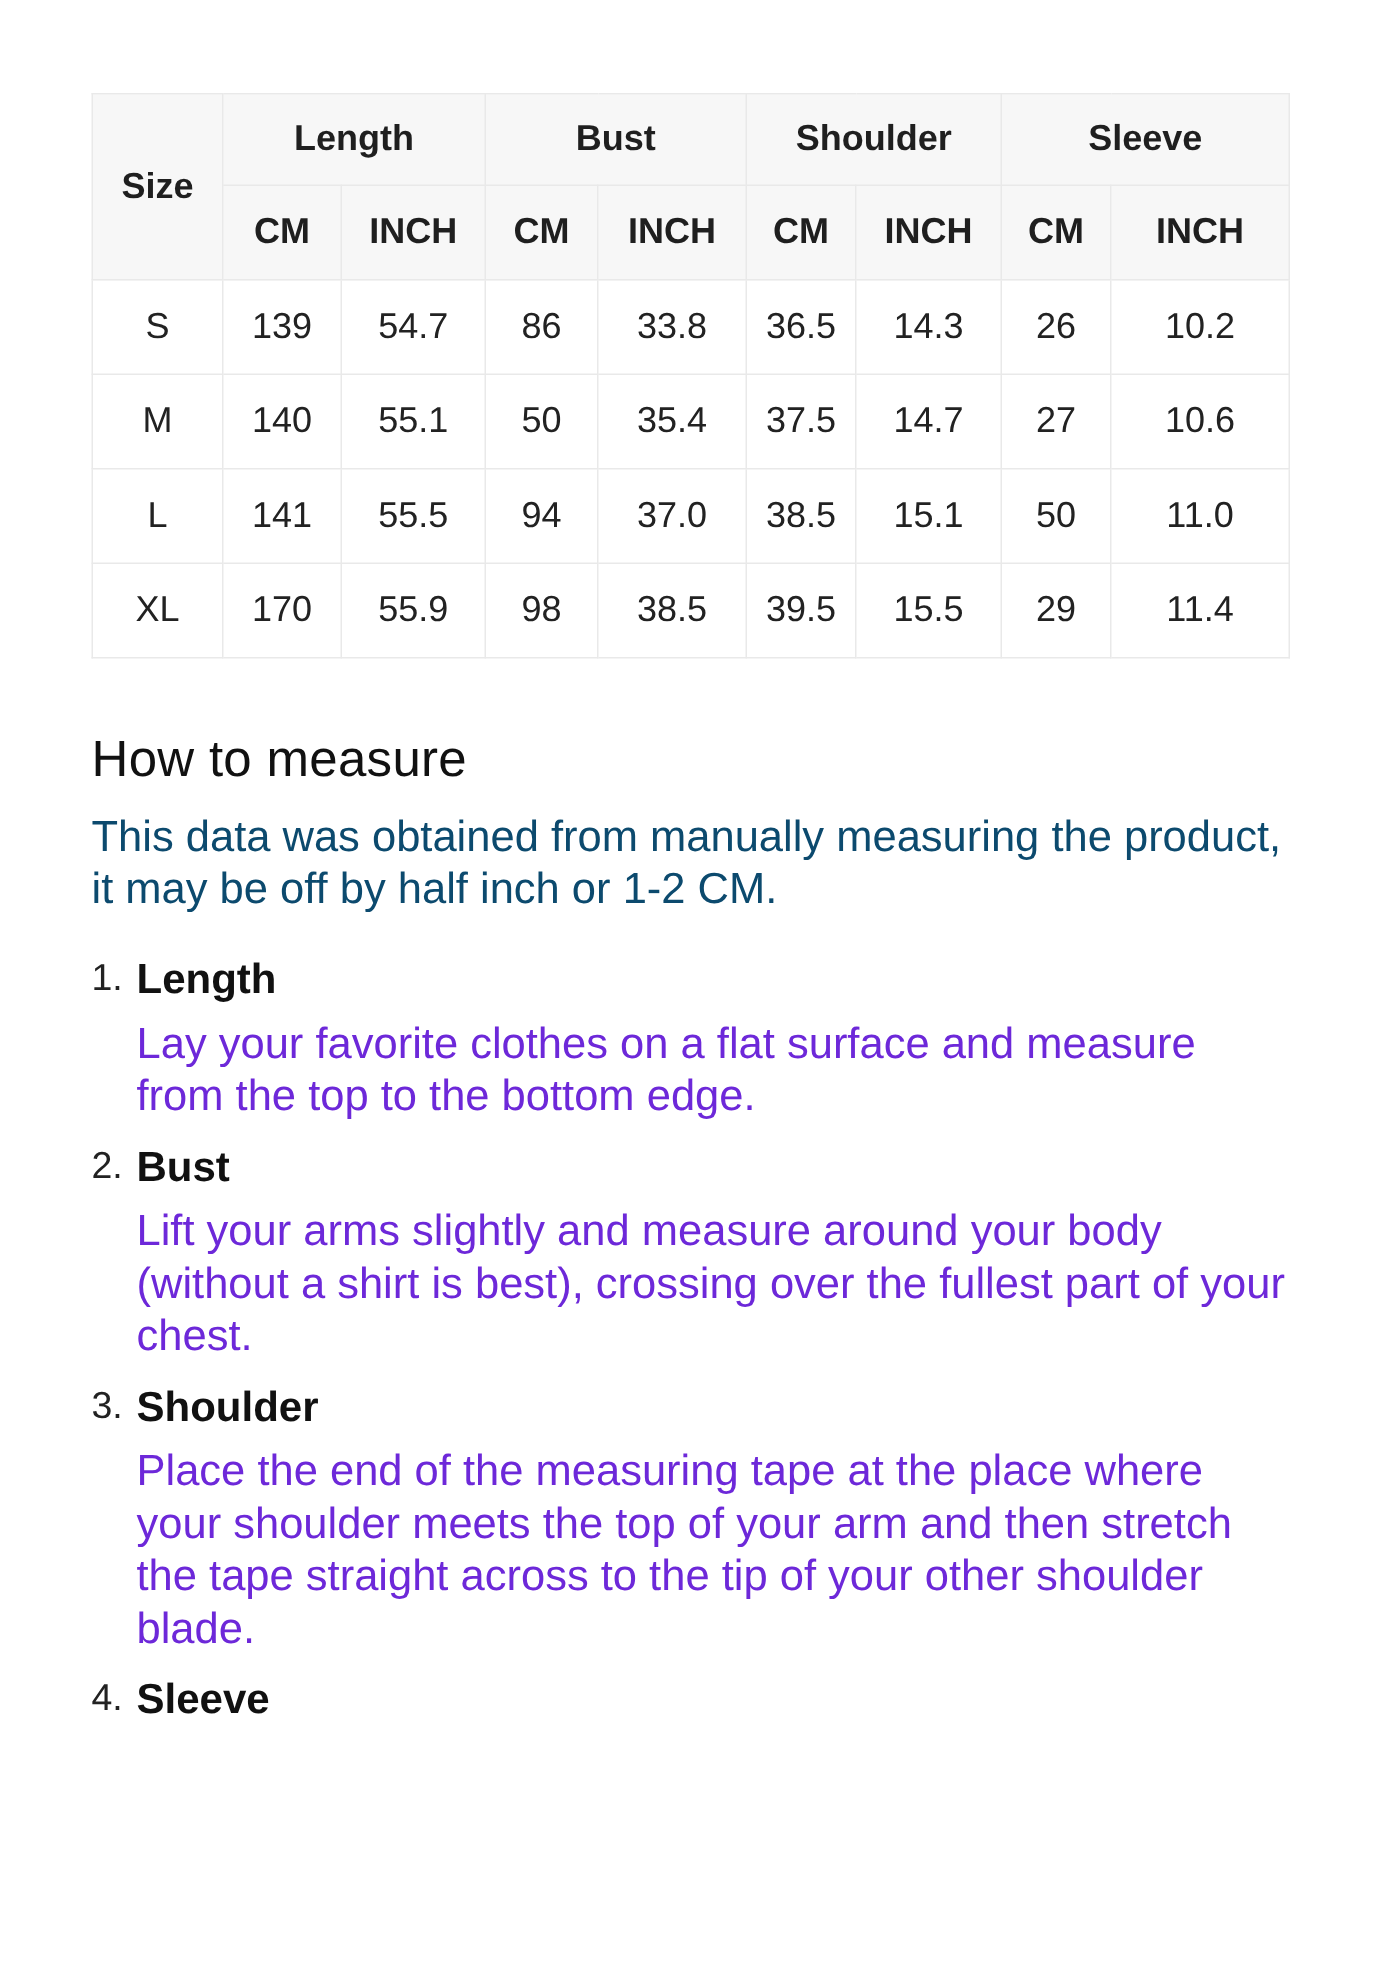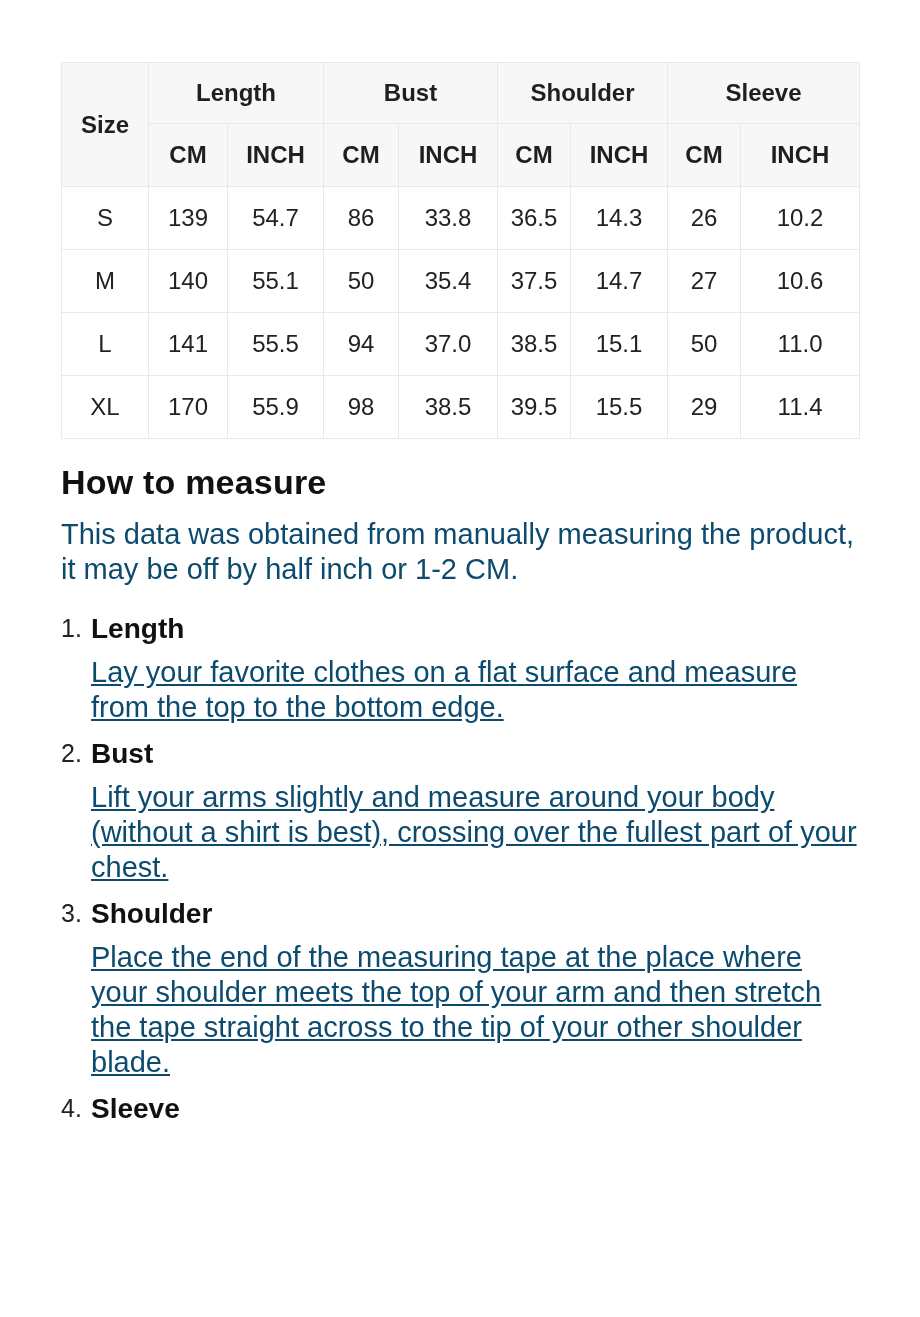--- a/index.html
+++ b/index.html
@@ -38,23 +38,23 @@
     background: #f7f7f7;
     font-weight: 700;
     color: #1f1f1f;
   }
   tr.group-row th { height: 61px; }
   tr.unit-row th { height: 63px; margin-left: 44px; }
   tbody tr td { height: 63px; }
 
   
   h2.htm-title {
-    margin-top: 24px;
+    margin-top: 48px;
     font-size: 34px;
-    font-weight: 700;
+    font-weight: 400;
     color: #111111;
     letter-spacing: 0.2px;
   }
   p.htm-intro {
     margin-top: 15px;
     width: 798px;
     font-size: 29px;
     line-height: 35px;
     color: #0c4a6e;
   }
@@ -77,22 +77,21 @@
   .step-label {
     font-size: 28px;
     font-weight: 700;
     line-height: 35px;
     color: #111111;
   }
   .step-desc {
     margin-top: 9px;
     font-size: 29px;
     line-height: 35px;
-    color: #0c4a6e;
-    text-decoration: underline;
+    color: #6d28d9;
   }
 </style>
 </head>
 <body>
 
 <div class="page">
 
   <table class="size-chart">
     <colgroup>
       <col style="width:87px">

